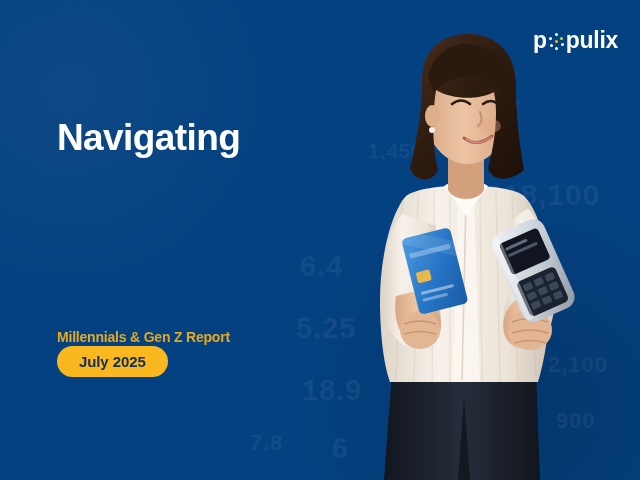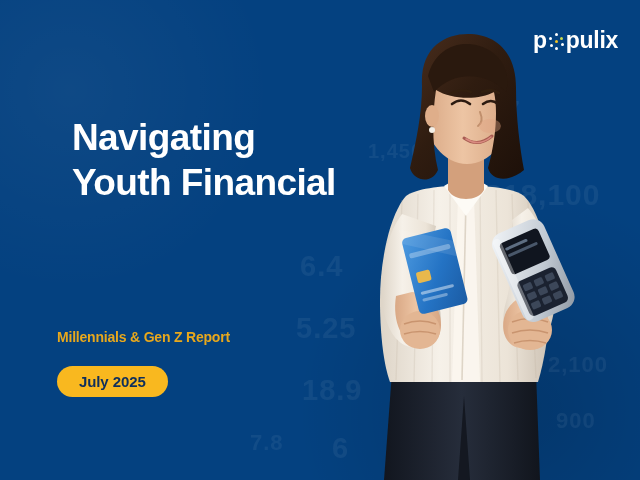--- a/index.html
+++ b/index.html
@@ -73,21 +73,21 @@
     width:3.1px; height:3.1px;
     border-radius:50%;
     background:#ffffff;
   }
   .logo-dots i.g { background:#c9d94a; }
   .logo-dots i.y { background:#f6c423; }
 
   
   .headline {
     position:absolute;
-    left:72px; top:115px;
+    left:57px; top:115px;
     width:330px;
     color:#ffffff;
     font-size:37px;
     font-weight:700;
     line-height:45px;
     letter-spacing:-.6px;
     z-index:5;
   }
   .headline span { display:block; }
 
@@ -98,21 +98,21 @@
     color:#e8a81c;
     font-size:14px;
     font-weight:700;
     letter-spacing:-.2px;
     z-index:5;
   }
 
   
   .date-pill {
     position:absolute;
-    left:57px; top:366px;
+    left:57px; top:346px;
     background:#f9b81f;
     color:#0f2f5c;
     font-size:15px;
     font-weight:700;
     padding:7px 22px;
     border-radius:40px;
     z-index:5;
     cursor:pointer;
     letter-spacing:-.1px;
   }
@@ -320,20 +320,19 @@
         <i style="left:1px;  top:4px;"></i>
         <i style="left:2px;  top:11px;"></i>
         <i style="left:7px;  top:14px;"></i>
       </span>
       <span>pulix</span>
     </div>
   </div>
 
   <h1 class="headline">
     <span>Navigating</span>
-    <span>Youth Financial</span>
   </h1>
 
   <div class="subtitle">Millennials &amp; Gen Z Report</div>
 
   <div class="date-pill">July 2025</div>
 
 </div>
 
 </body></html>

